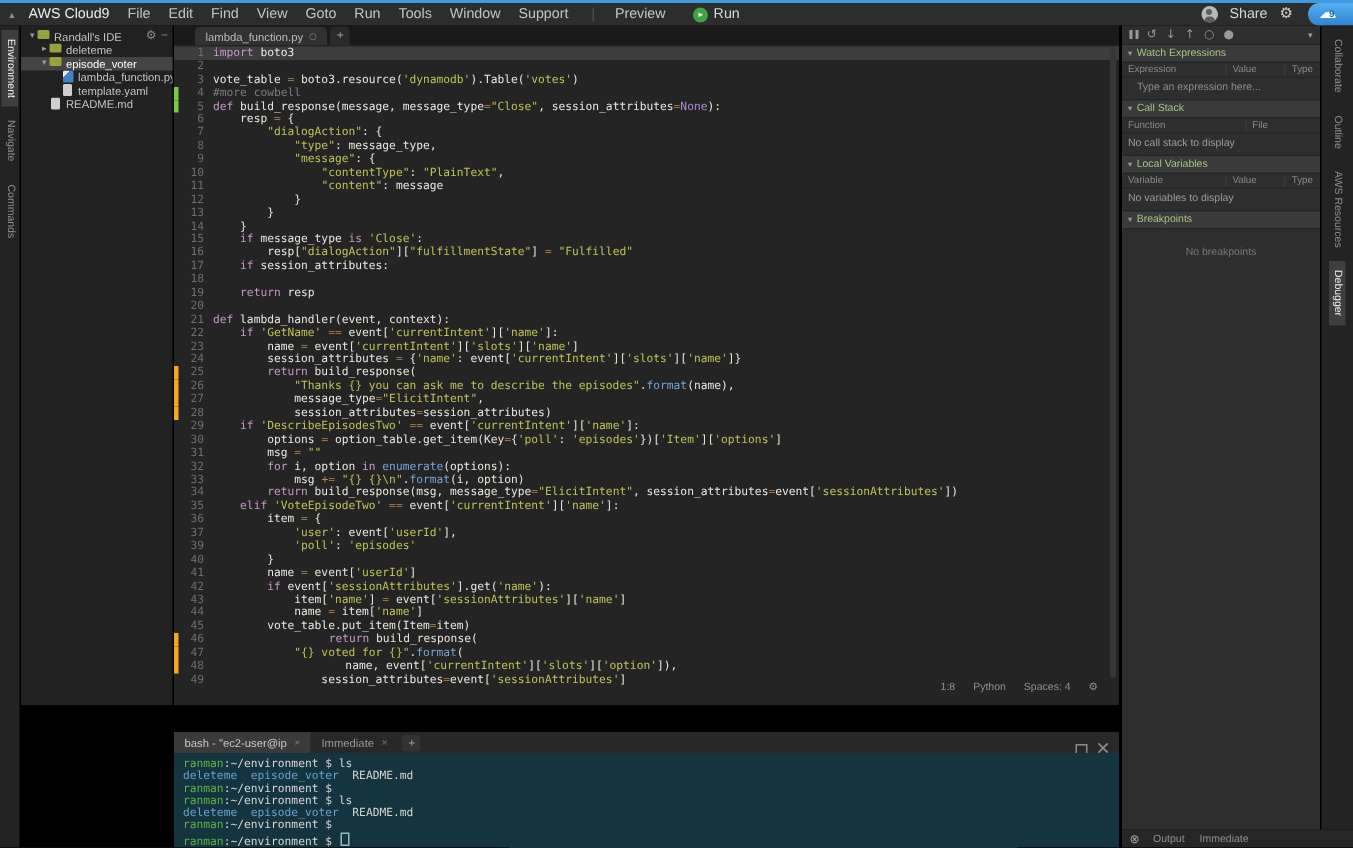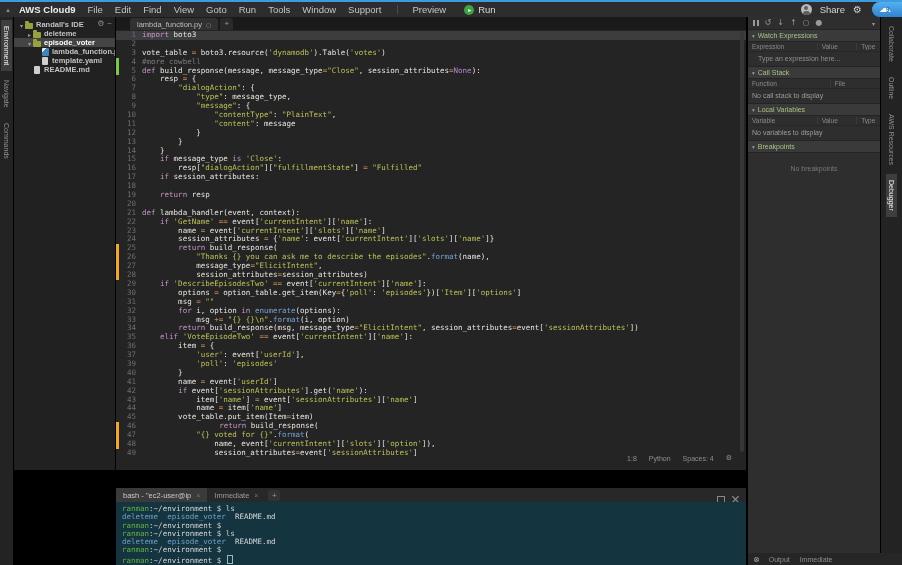--- a/index.html
+++ b/index.html
@@ -3,21 +3,21 @@
 <meta charset="utf-8">
 <style>
   html,body{margin:0;padding:0;background:#000;width:902px;height:565px;overflow:hidden;
     font-family:"Liberation Sans",sans-serif;position:relative;}
   .uni{font-family:"DejaVu Sans",sans-serif;}
   
   .topbar{position:absolute;left:0;top:0;width:902px;height:17px;box-sizing:border-box;
     background:#2d2d2d;border-top:2px solid #3f9be0;display:flex;align-items:center;
     font-size:9.5px;color:#c4c4c4;}
   .mini{width:10px;text-align:center;color:#8a8a8a;font-size:7px;margin-left:3px;}
-  .brand{font-weight:bold;color:#ececec;margin:0 6px 0 6px;white-space:nowrap;}
+  .brand{font-weight:normal;color:#ececec;margin:0 6px 0 6px;white-space:nowrap;}
   .menus{display:flex;}
   .menu-item{padding:0 6px;white-space:nowrap;cursor:default;}
   .mdiv{width:1px;height:9px;background:#4a4a4a;margin:0 8px 0 10px;}
   .runbtn{display:flex;align-items:center;gap:4px;margin-left:12px;color:#d8d8d8;}
   .runic{width:10px;height:10px;border-radius:50%;background:#3fa33f;display:inline-flex;
     align-items:center;justify-content:center;}
   .runic .tri{color:#fff;font-size:6px;line-height:1;margin-left:1px;}
   .sp{flex:1;}
   .avatar{width:11px;height:11px;border-radius:50%;background:#b9b9b9;position:relative;overflow:hidden;margin-right:8px;}
   .avh{position:absolute;left:3.5px;top:2px;width:4px;height:4px;border-radius:50%;background:#5e5e5e;}
@@ -32,21 +32,21 @@
   .rail{position:absolute;background:#232323;display:flex;flex-direction:column;align-items:center;}
   #leftRail{left:0;top:17px;width:13px;height:548px;}
   #rightRail{left:881px;top:17px;width:21px;height:536px;}
   .rail-tab{writing-mode:vertical-rl;font-size:7px;color:#8f8f8f;padding:6px 2px;margin-top:3px;
     white-space:nowrap;cursor:default;}
   .rail-tab.active{background:#3e3e3e;color:#f2f2f2;}
   
   #tree{position:absolute;left:14px;top:17px;width:101px;height:453px;background:#212121;
     font-size:7.5px;color:#c2c2c2;padding-top:3px;box-sizing:border-box;}
   .tree-tools{position:absolute;top:2px;right:3px;color:#8a8a8a;font-size:8px;display:flex;gap:3px;}
-  .tree-row{height:9px;display:flex;align-items:flex-end;white-space:nowrap;overflow:hidden;cursor:default;font-weight:bold;}
+  .tree-row{height:9px;display:flex;align-items:flex-start;white-space:nowrap;overflow:hidden;cursor:default;}
   .tree-row.selected{background:#444;color:#fff;}
   .arrow{width:7px;flex:none;color:#9a9a9a;font-size:6px;text-align:center;}
   .folder-ic{width:8px;height:6px;flex:none;background:#97a23c;border-radius:1px;margin-right:3px;position:relative;}
   .folder-ic:before{content:'';position:absolute;top:-2px;left:0;width:4px;height:2px;background:#97a23c;border-radius:1px 1px 0 0;}
   .file-ic{width:6px;height:8px;flex:none;background:#cfcfcf;border-radius:1px;margin:0 4px 0 1px;}
   .py-ic{width:7px;height:8px;flex:none;border-radius:1px;margin:0 3px 0 1px;
     background:linear-gradient(135deg,#e9e9e9 30%,#3f83c1 30%);}
   
   #editor{position:absolute;left:116px;top:17px;width:630px;height:453px;background:#242424;}
   .etabbar{height:13px;background:#1a1a1a;display:flex;align-items:flex-end;}
@@ -375,21 +375,21 @@
         <span class="ct">        vote_table.put_item(Item<span class="op">=</span>item)</span>
       </div>
       <div class="crow" style="border-left-color: rgb(245, 166, 35); gap: 41px;">
         <span class="ln">46</span>
         <span class="ct">        <span class="kw">return</span> build_response(</span>
       </div>
       <div class="crow" style="border-left-color: rgb(245, 166, 35);">
         <span class="ln">47</span>
         <span class="ct">            <span class="str">"{} voted for {}"</span>.<span class="fn">format</span>(</span>
       </div>
-      <div class="crow" style="border-left-color: rgb(245, 166, 35);">
+      <div class="crow" style="border-left-color: rgb(245, 166, 35); gap: 16px;">
         <span class="ln">48</span>
         <span class="ct">                name, event[<span class="str">'currentIntent'</span>][<span class="str">'slots'</span>][<span class="str">'option'</span>]),</span>
       </div>
       <div class="crow">
         <span class="ln">49</span>
         <span class="ct">                session_attributes<span class="op">=</span>event[<span class="str">'sessionAttributes'</span>]</span>
       </div>
     </div>
   <div class="escroll"></div>
   <div class="estatus">

